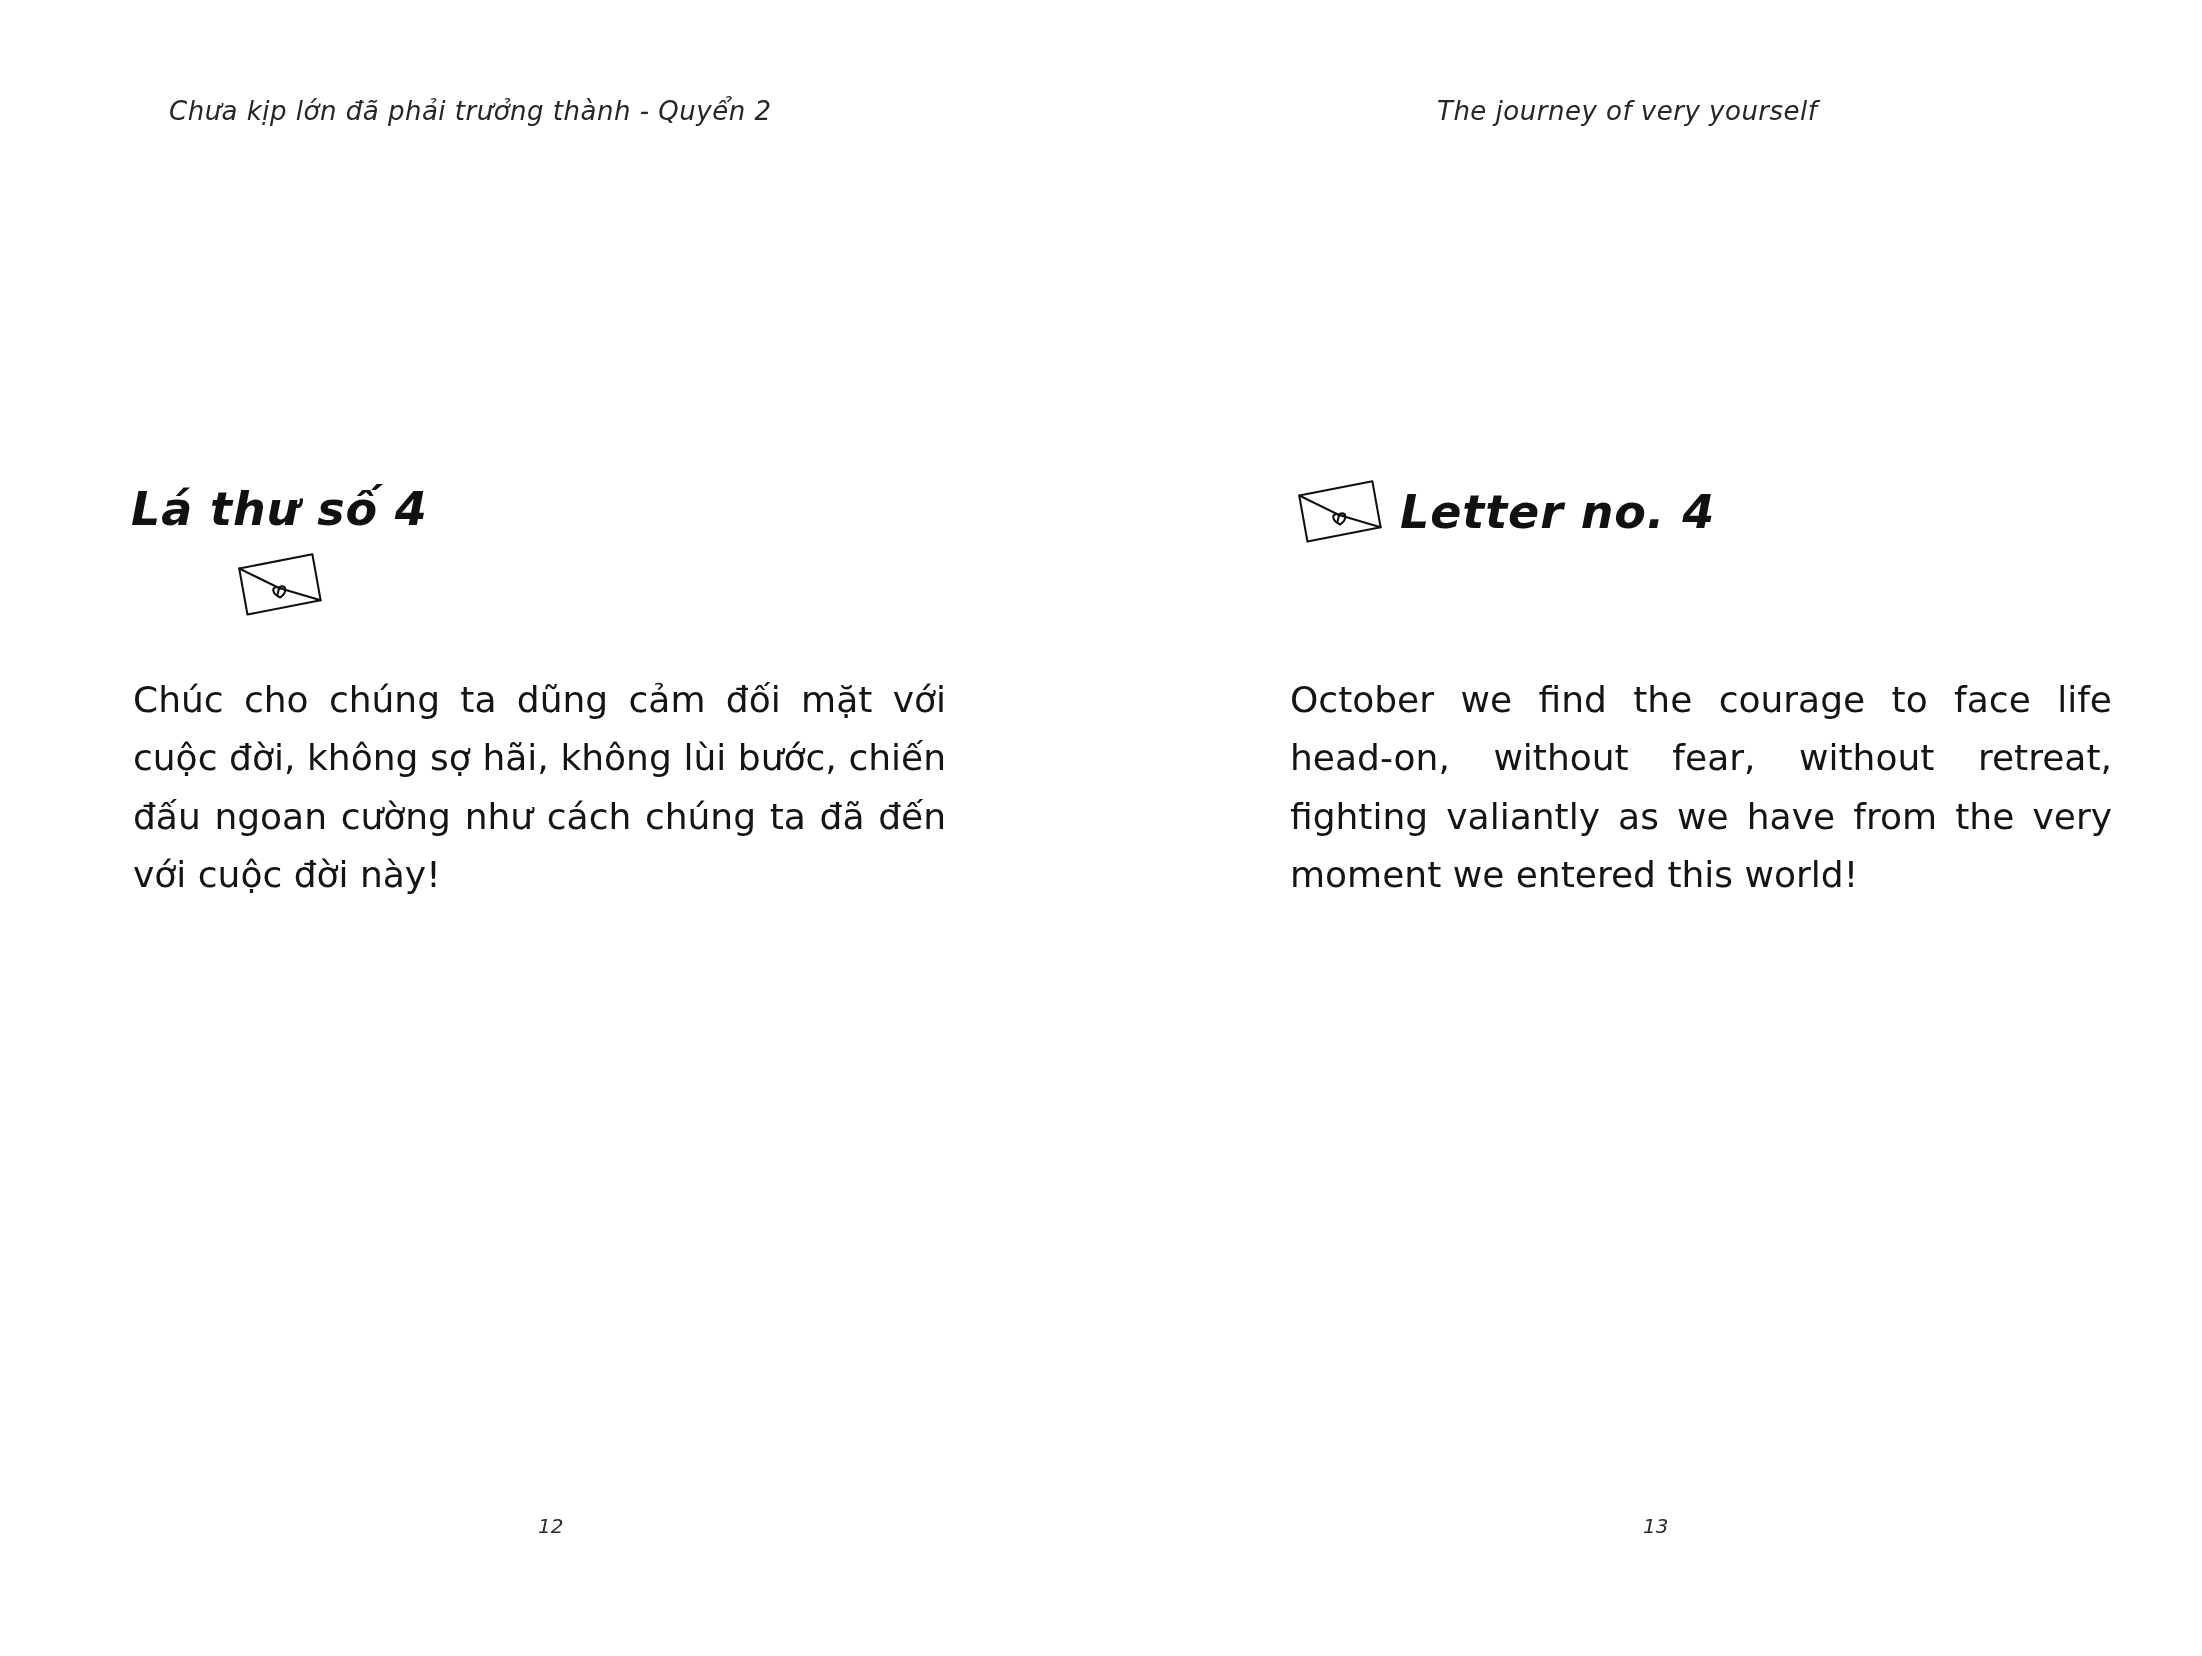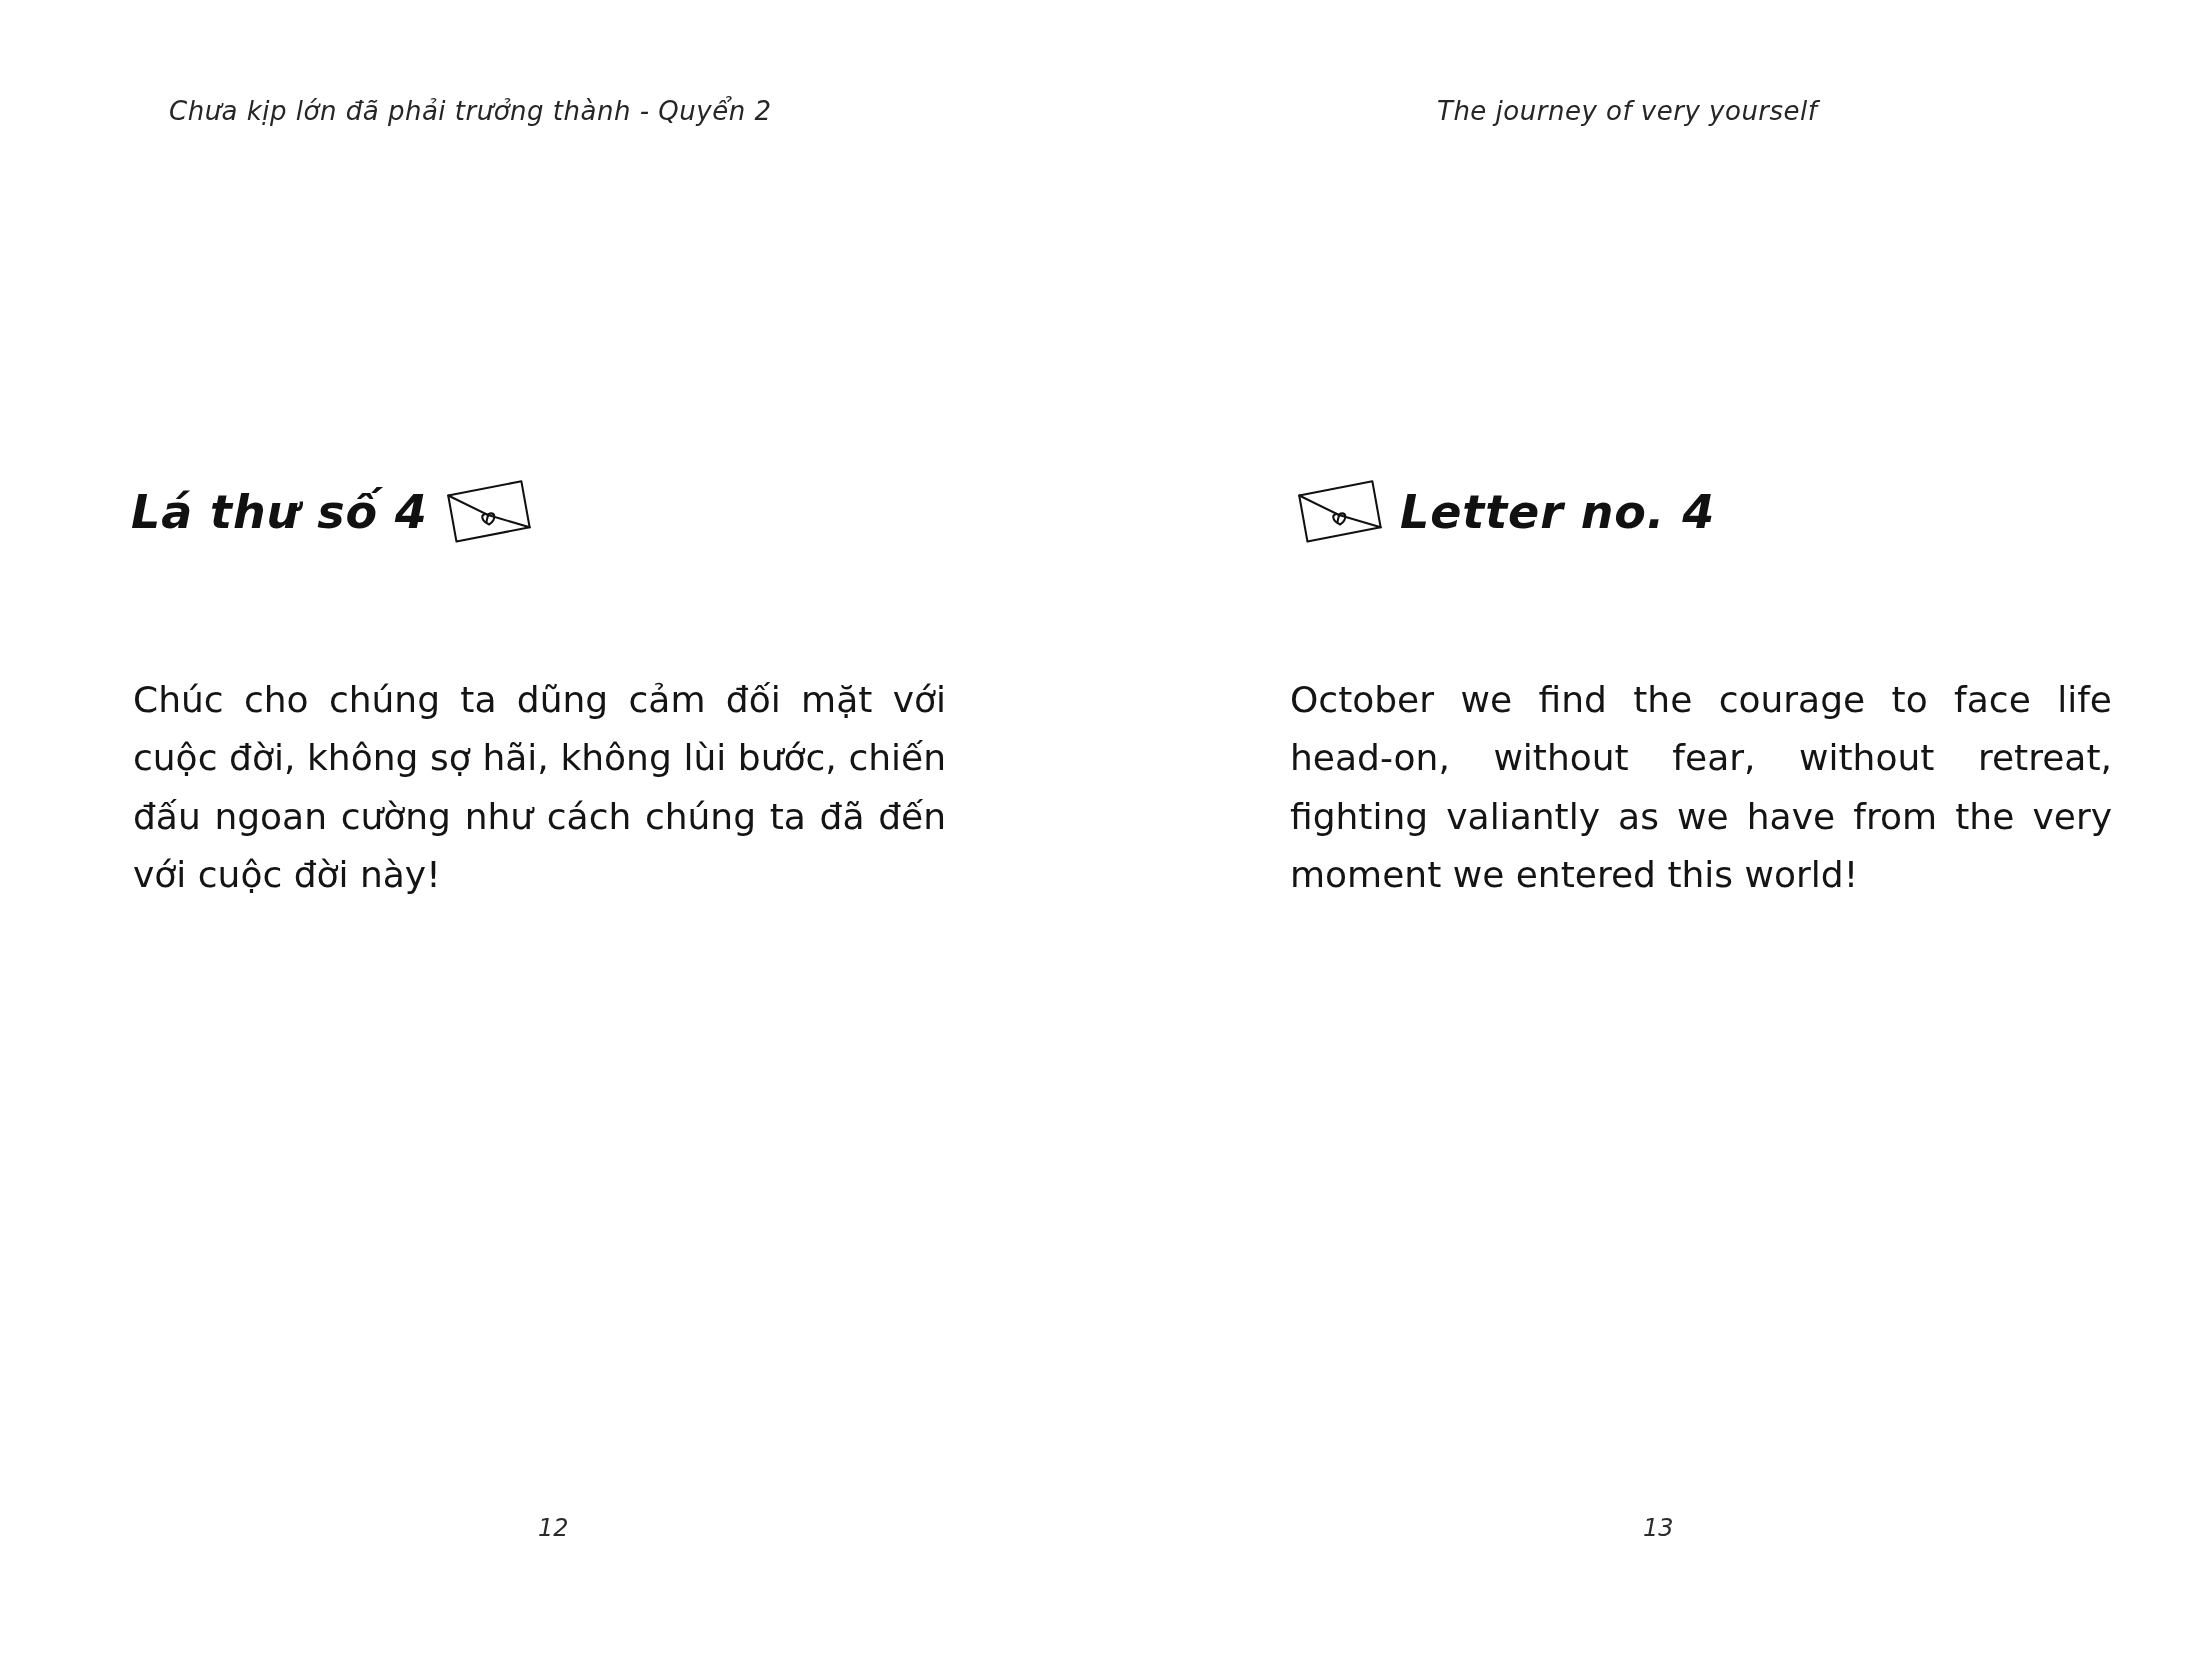--- a/index.html
+++ b/index.html
@@ -47,21 +47,21 @@
 
   
   .heading {
     position: absolute;
     top: 482px;
     display: flex;
     align-items: center;
     gap: 19px;
     white-space: nowrap;
   }
-  .page-left .heading { left: 131px; }
+  .page-left .heading { left: 131px; flex-direction: column; }
   .page-right .heading { left: 197px; }
 
   .heading-text {
     font-family: "DejaVu Sans", sans-serif;
     font-style: italic;
     font-weight: bold;
     font-size: 46px;
     letter-spacing: 0.9px;
     color: #111111;
   }
@@ -94,21 +94,21 @@
     left: 189px;
     width: 822px;
   }
 
   
   .folio {
     position: absolute;
     top: 1514px;
     font-family: "DejaVu Sans", sans-serif;
     font-style: italic;
-    font-size: 24px;
+    font-size: 20px;
     color: #2b2b2b;
   }
   .page-left .folio { left: 538px; }
   .page-right .folio { left: 1643px; }
   .page-right .folio { left: 542px; text-align: center; }
 </style>
 </head>
 <body>
 
 <div class="spread">

